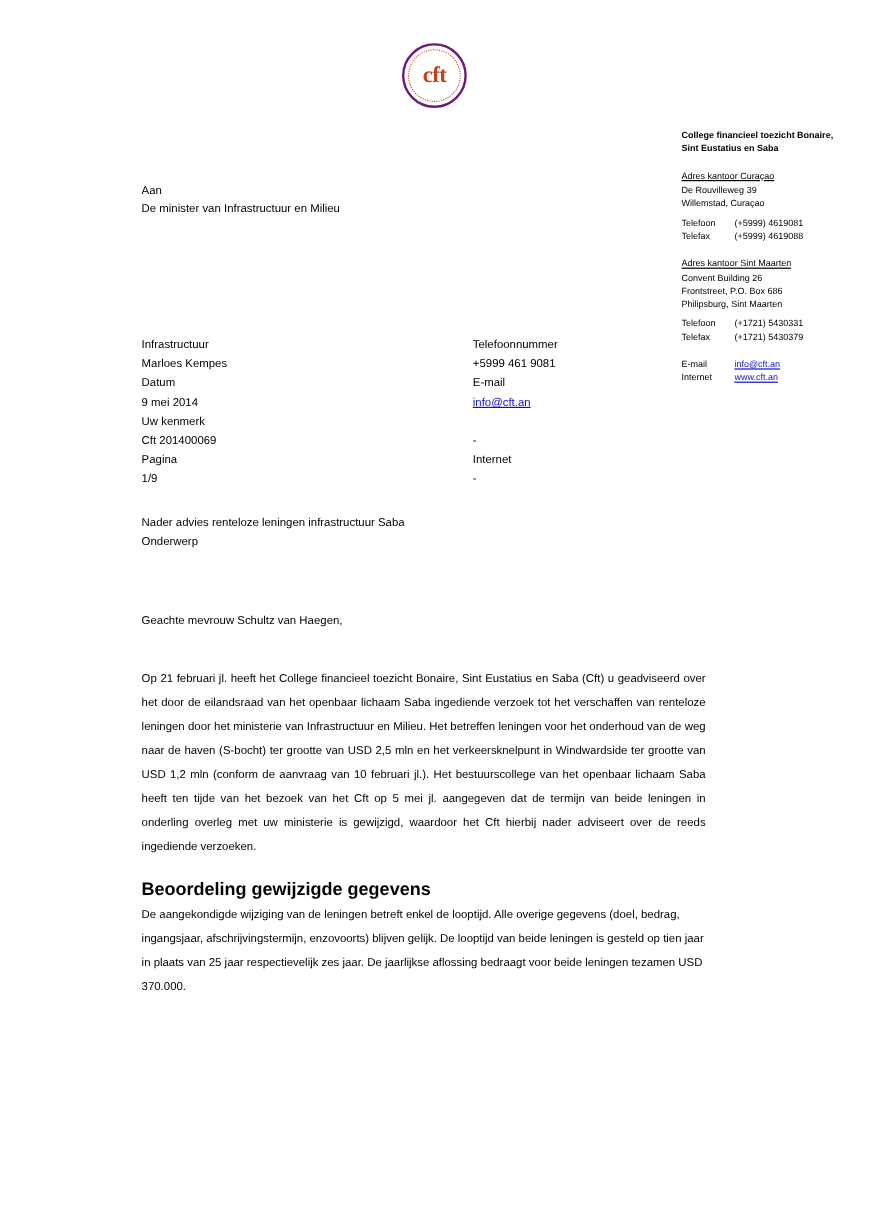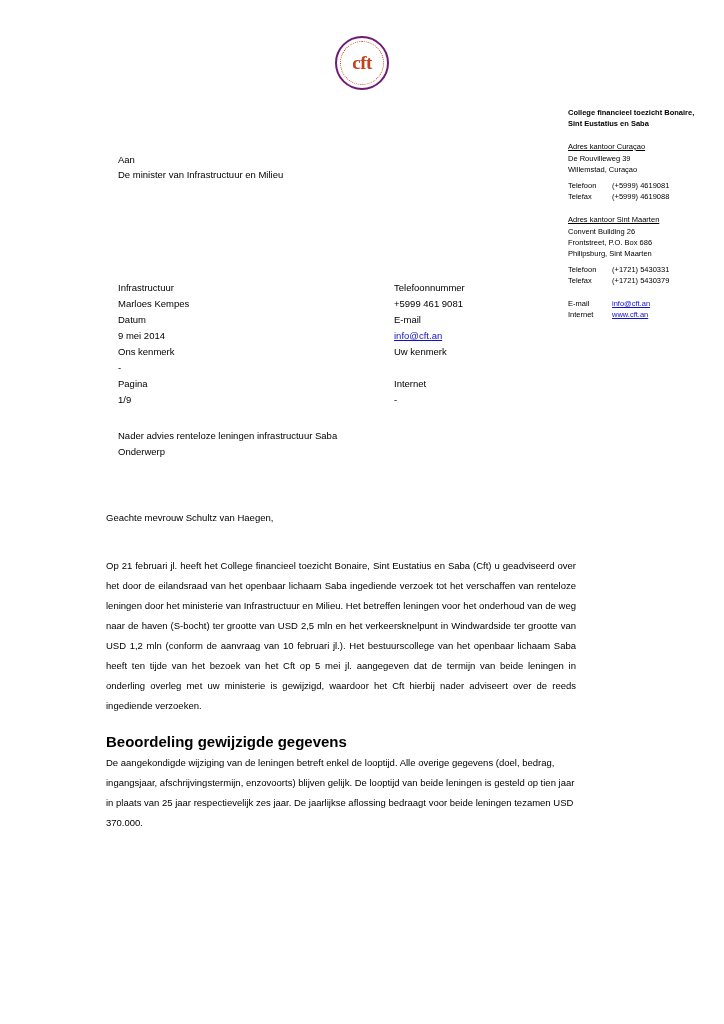--- a/index.html
+++ b/index.html
@@ -139,21 +139,21 @@
     position: absolute;
     top: 428px;
     left: 118px;
     font-size: 9.5px;
     line-height: 16px;
   }
 
   .letter {
     position: absolute;
     top: 508px;
-    left: 106px;
+    left: 118px;
     width: 470px;
     font-size: 9.5px;
     line-height: 20px;
   }
   .letter p {
     margin: 0 0 16px 0;
     text-align: justify;
   }
   .letter p.salutation {
     margin-bottom: 28px;
@@ -242,24 +242,24 @@
     </div>
     <div class="meta-row">
       <span class="meta-col-a">Datum</span>
       <span class="meta-col-b">E-mail</span>
     </div>
     <div class="meta-row">
       <span class="meta-col-a">9 mei 2014</span>
       <span class="meta-col-b link">info@cft.an</span>
     </div>
     <div class="meta-row">
-      <span class="meta-col-a">Ons kenmerk</span>
       <span class="meta-col-b">Uw kenmerk</span>
     </div>
     <div class="meta-row">
+      <span class="meta-col-a">Cft 201400069</span>
       <span class="meta-col-b">-</span>
     </div>
     <div class="meta-row">
       <span class="meta-col-a">Pagina</span>
       <span class="meta-col-b">Internet</span>
     </div>
     <div class="meta-row">
       <span class="meta-col-a">1/9</span>
       <span class="meta-col-b">-</span>
     </div>

